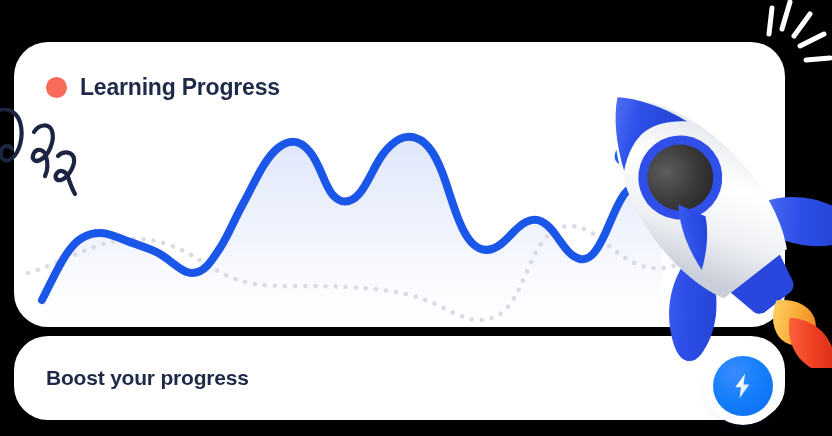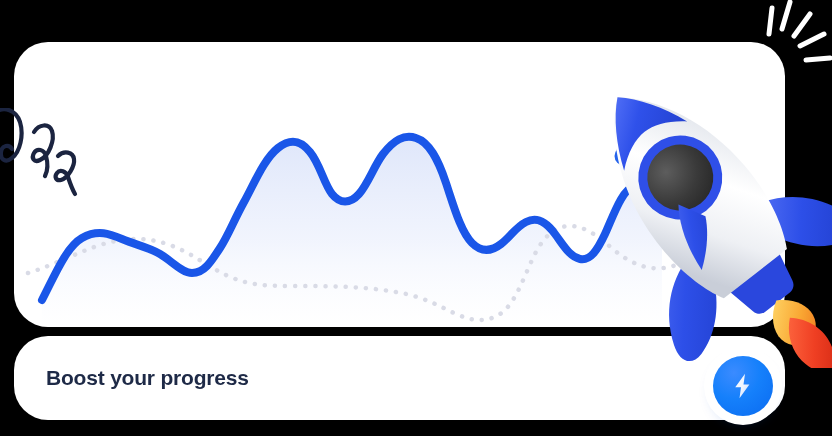--- a/index.html
+++ b/index.html
@@ -218,20 +218,24 @@
                C 496,195 502,185 512,180
                C 524,174 533,181 541,192
                C 550,204 556,215 566,217
                C 576,219 583,209 591,192
                C 600,172 608,148 620,144
                C 632,140 640,160 648,180"></path>
 
       <circle cx="610" cy="114" r="9.5" fill="#2563eb"></circle>
     </svg>
 
+    <div id="card-header">
+      <span id="status-dot"></span>
+      <span id="card-title">Learning Progress</span>
+    </div>
   </div>
 
   <div class="card" id="boost-card">
     <span id="boost-title">Boost your progress</span>
   </div>
 
   <button id="action-button" aria-label="Boost">
     <svg width="30" height="30" viewBox="0 0 24 24">
       <defs>
         <linearGradient id="boltGrad" x1="0" y1="0" x2="1" y2="1">

